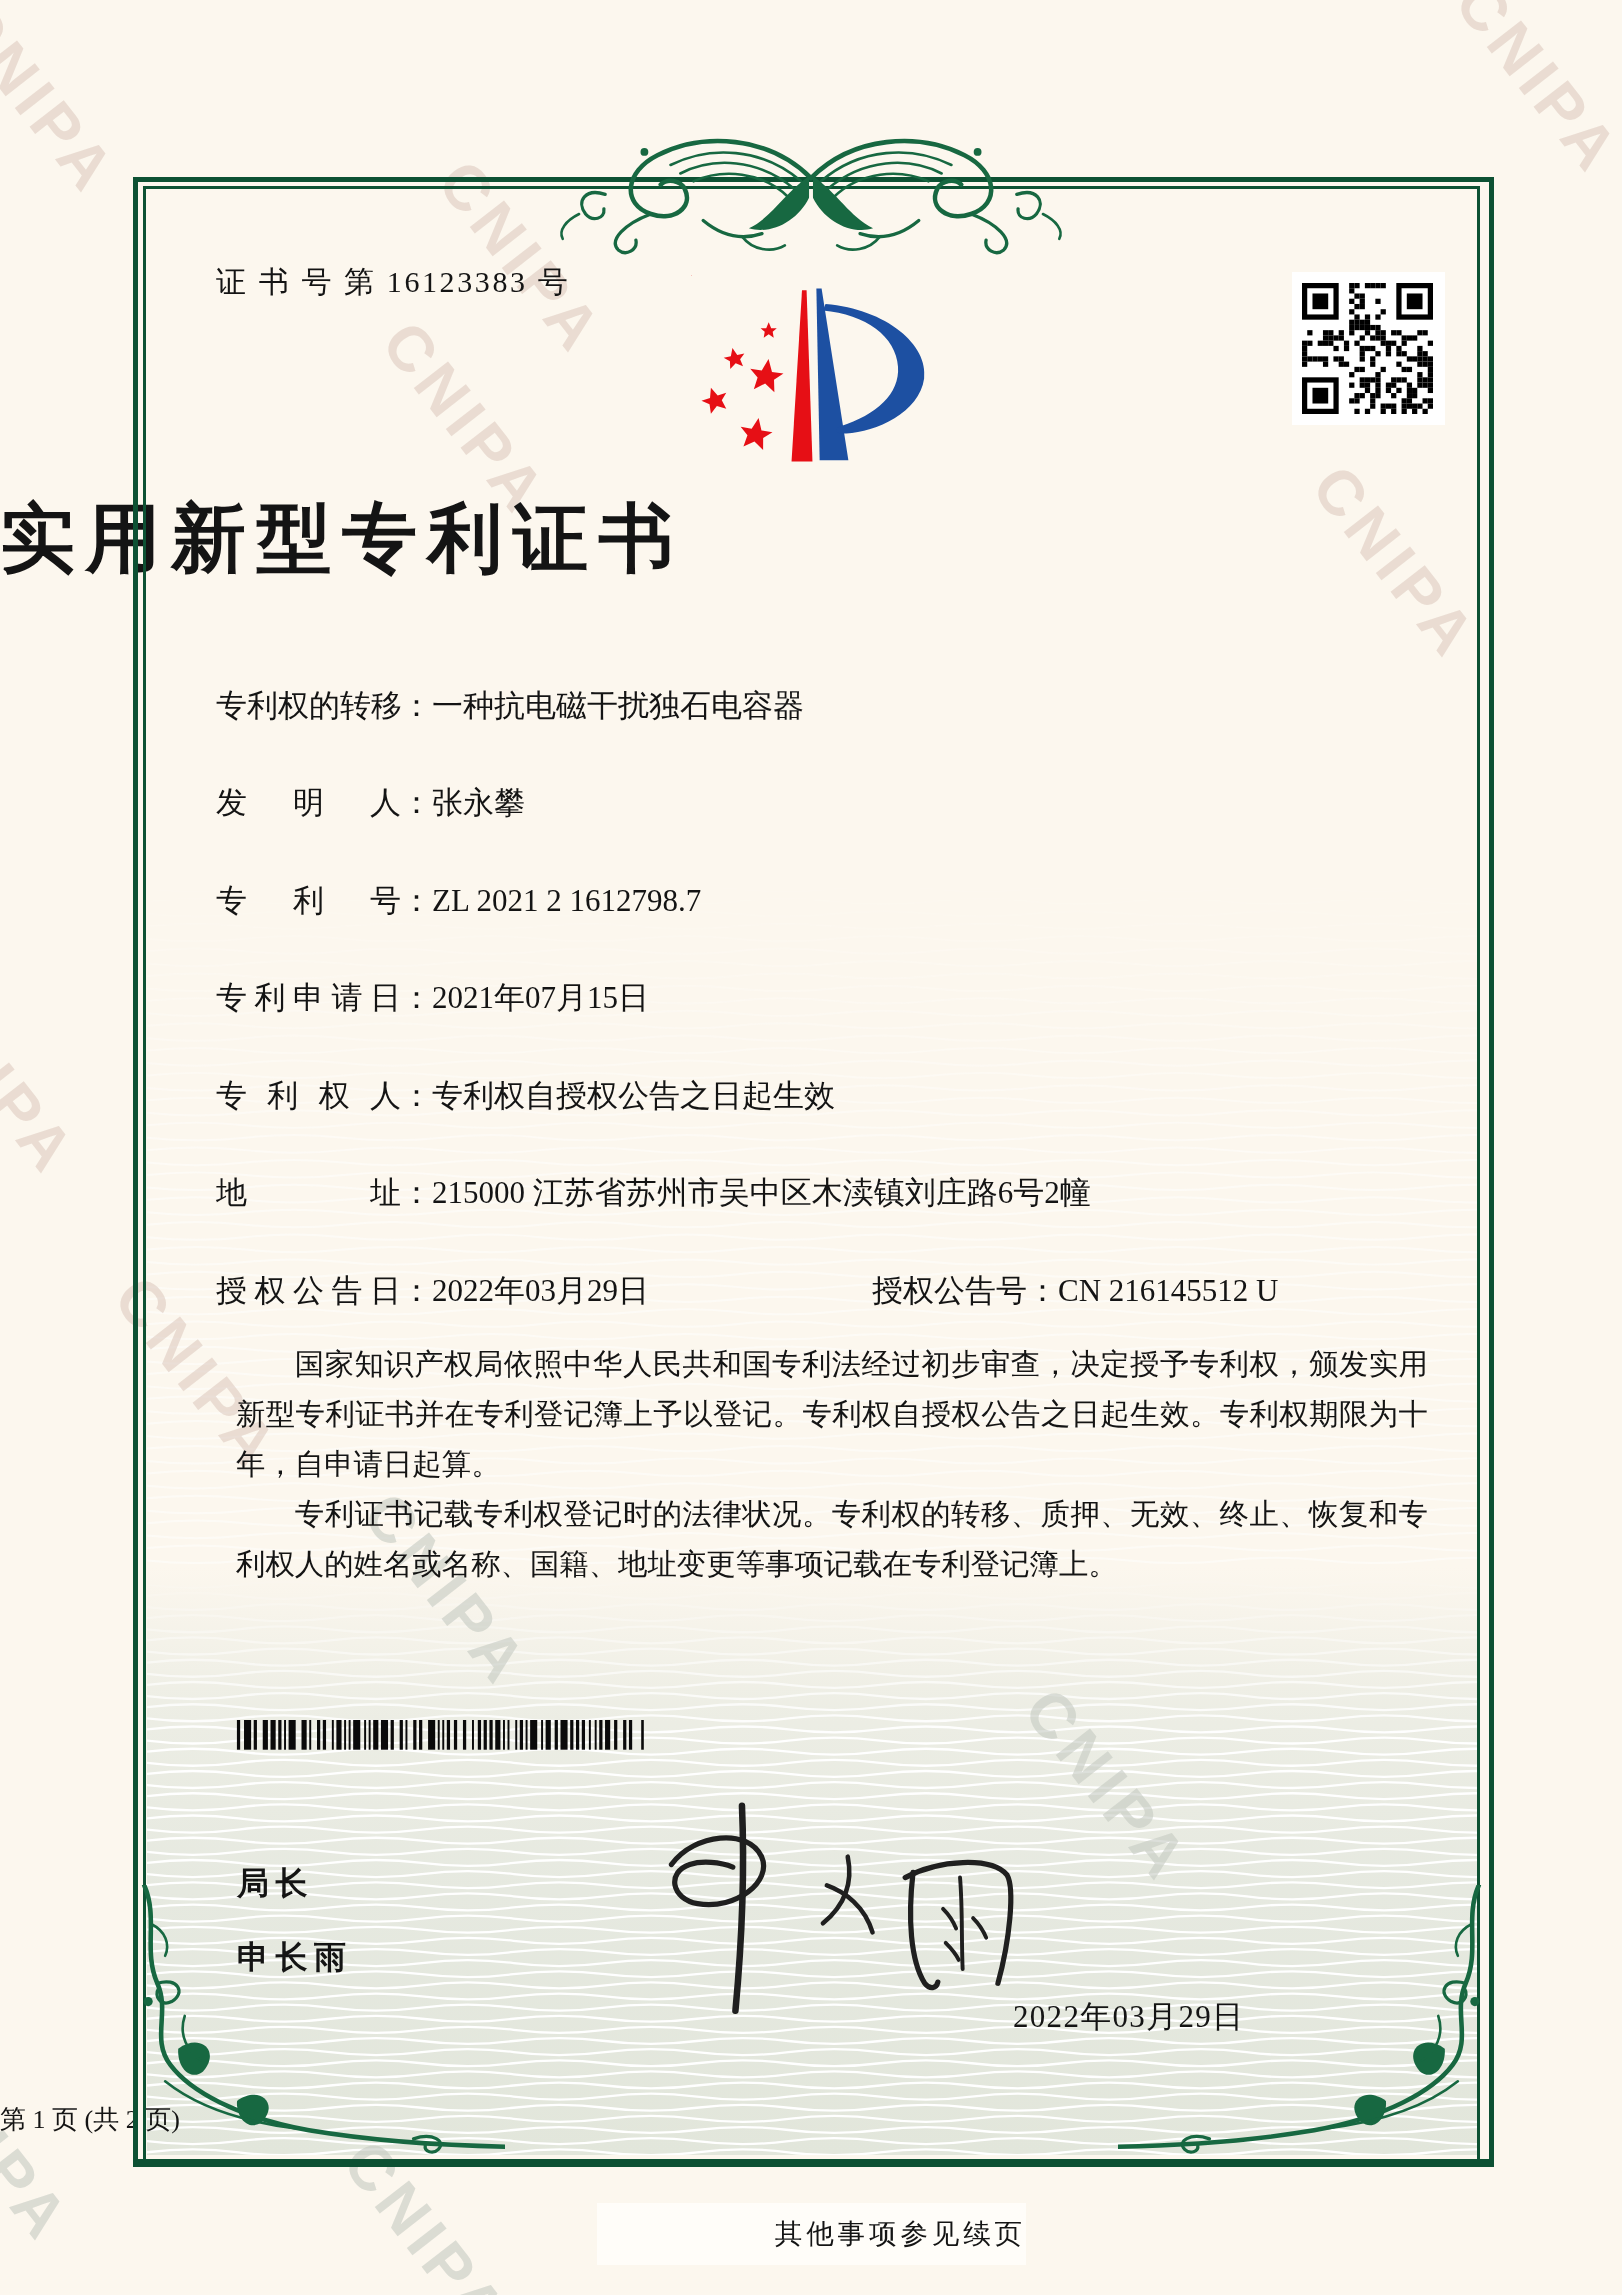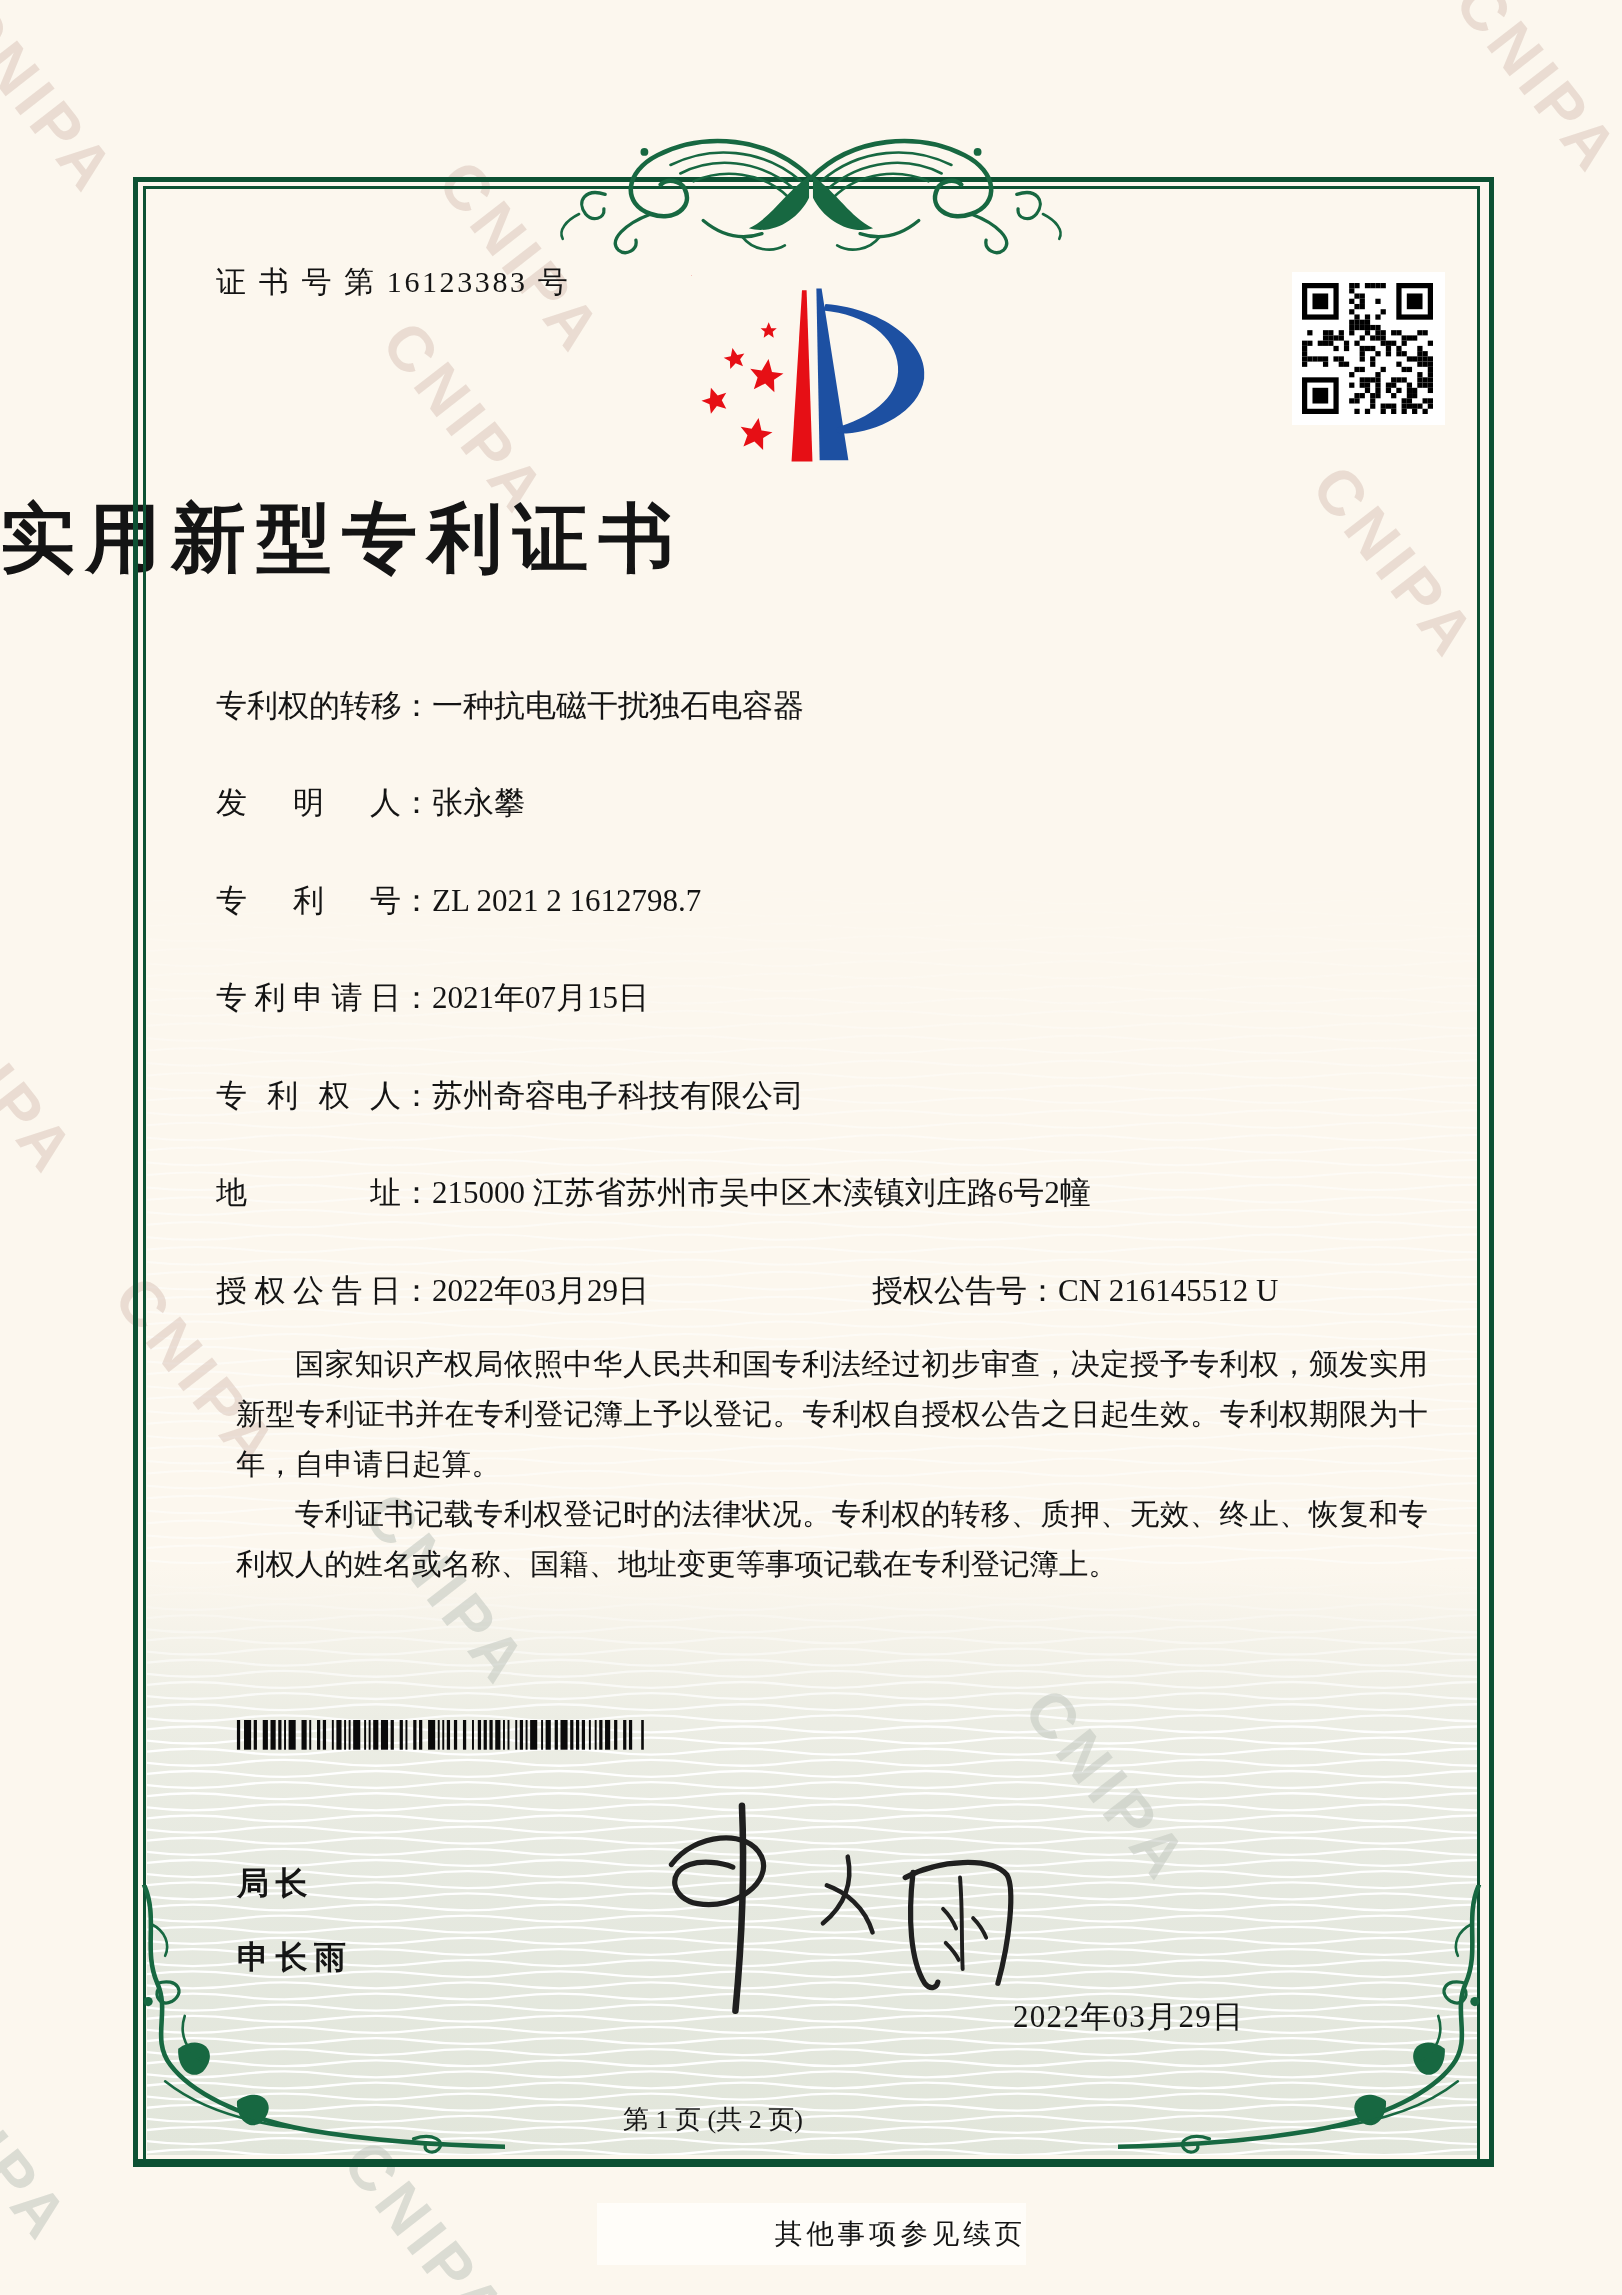--- a/index.html
+++ b/index.html
@@ -38,21 +38,21 @@
   .flabel{display:inline-block;width:185px;text-align:justify;text-align-last:justify;
      -moz-text-align-last:justify;vertical-align:bottom;}
   .grant2{position:absolute;left:656px;top:0;}
   .paras{left:216px;top:1339px;width:1192px;font-size:29.4px;line-height:50px;
      text-align:justify;margin-left:20px;}
   .paras p{margin:0;text-indent:2em;}
   .barcode{left:234px;top:1720px;}
   .official{left:237px;font-size:32px;font-weight:600;letter-spacing:6.5px;}
   .sig{left:573px;top:1794px;}
   .date-line{left:1013px;top:1996px;font-size:31px;letter-spacing:1.3px;}
-  .page-info{left:0;top:2102px;width:1426px;text-align:center;font-size:26px;}
+  .page-info{left:0;top:2102px;width:1426px;font-size:26px;}
   .note-band{left:597px;top:2203px;width:429px;height:62px;background:#fffdf9;
      text-align:right;line-height:62px;font-size:27.5px;letter-spacing:3.9px;z-index:2;}
   .orn{z-index:5;pointer-events:none;}
 </style>
 </head>
 <body>
 
 <div class="abs waves-upper">
   <svg id="waves-up" width="1330" height="697" fill="none" stroke="#ffffff" stroke-width="3" viewBox="0 0 2032 1065">
       <path d="M0 10.0 q75 -8 150 0 q75 8 150 0 q75 -8 150 0 q75 8 150 0 q75 -8 150 0 q75 8 150 0 q75 -8 150 0 q75 8 150 0 q75 -8 150 0 q75 8 150 0 q75 -8 150 0 q75 8 150 0 q75 -8 150 0 q75 8 150 0 q75 -8 150 0 q75 8 150 0"></path>
@@ -442,21 +442,21 @@
 <div class="abs content frow" style="top:783px">
   <span class="flabel">发明人</span><span>：</span><span>张永攀</span>
 </div>
 <div class="abs content frow" style="top:881px">
   <span class="flabel">专利号</span><span>：</span><span>ZL 2021 2 1612798.7</span>
 </div>
 <div class="abs content frow" style="top:978px">
   <span class="flabel">专利申请日</span><span>：</span><span>2021年07月15日</span>
 </div>
 <div class="abs content frow" style="top:1076px">
-  <span class="flabel">专利权人</span><span>：</span><span>苏州奇容电子科技有限公司</span>
+  <span class="flabel">专利权人</span><span>：</span><span>专利权自授权公告之日起生效</span>
 </div>
 <div class="abs content frow" style="top:1173px">
   <span class="flabel">地址</span><span>：</span><span>215000  江苏省苏州市吴中区木渎镇刘庄路6号2幢</span>
 </div>
 <div class="abs content frow" style="top:1271px">
   <span class="flabel">授权公告日</span><span>：</span><span>2022年03月29日</span>
   <span class="grant2"><span>授权公告号</span><span>：</span><span>CN 216145512 U</span></span>
 </div>
 
 <div class="abs content paras">

